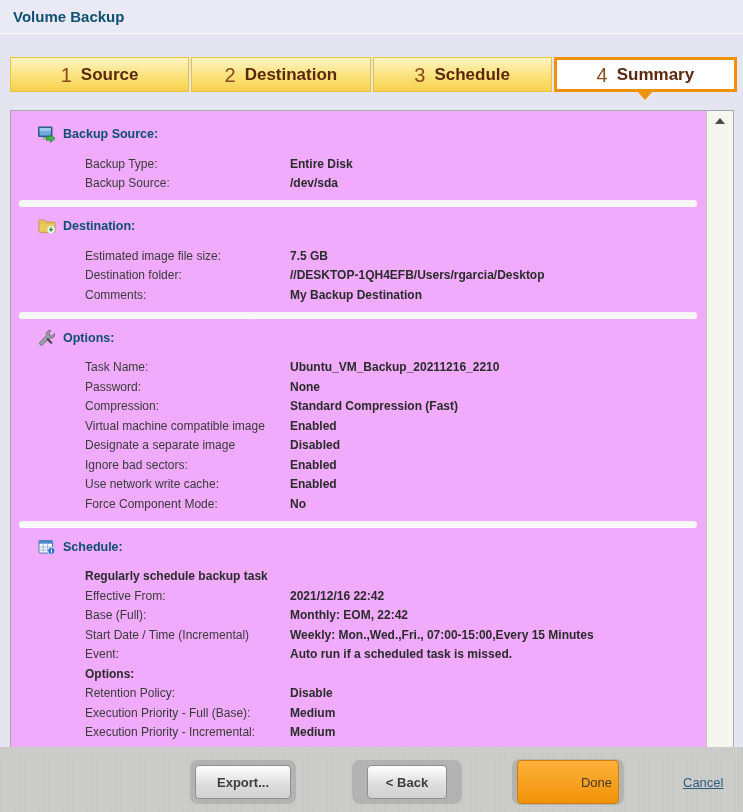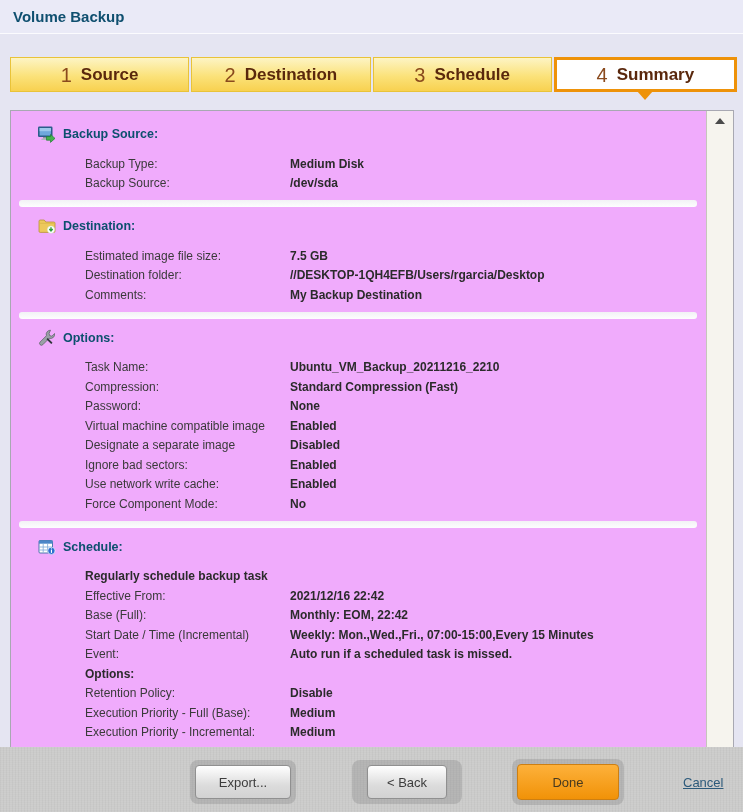--- a/index.html
+++ b/index.html
@@ -51,24 +51,24 @@
   .footer{position:absolute;top:747px;left:0;right:0;height:65px;background-color:#cbcbca;
           background-image:repeating-linear-gradient(0deg,rgba(255,255,255,.05) 0 1px,transparent 1px 2px),
                            repeating-linear-gradient(90deg,rgba(0,0,0,.03) 0 1px,transparent 1px 3px);}
   .btn-halo{position:absolute;top:13px;height:44px;background:rgba(130,130,130,.32);border-radius:8px;
             display:flex;align-items:center;justify-content:center;}
   .halo-export{left:190px;width:106px;}
   .halo-back{left:352px;width:110px;}
   .halo-done{left:512px;width:112px;top:12px;height:46px;}
   .btn{box-sizing:border-box;border-radius:4px;font-family:"Liberation Sans",sans-serif;font-size:13px;cursor:pointer;}
   .btn-gray{width:96px;height:34px;border:1px solid #909090;color:#3d3d3d;
-            background:linear-gradient(to bottom,#ffffff,#dcdcdc 60%,#d2d2d2);}
+            background:linear-gradient(to bottom,#ffffff,#dcdcdc 60%,#d2d2d2);font-weight:bold;}
   .halo-back .btn-gray{width:80px;}
-  .btn-done{width:102px;height:36px;border:1px solid #cd7f12;color:#473a20;
-            background:linear-gradient(to bottom,#fdb13b,#f19208);}
+  .btn-done{width:102px;height:44px;border:1px solid #cd7f12;color:#473a20;
+            background:linear-gradient(to bottom,#fdb13b,#f19208);text-align:right;}
   .cancel{position:absolute;left:683px;top:28px;font-size:13px;color:#2d5a7b;text-decoration:underline;cursor:pointer;}
 </style>
 </head>
 <body>
 
 <div class="app">
 
   <div class="titlebar">
     <span class="title">Volume Backup</span>
   </div>
@@ -105,21 +105,21 @@
             <rect x="6" y="11" width="4.5" height="1.6" fill="#8d9298"></rect>
             <rect x="4.4" y="12.6" width="7.7" height="1.4" rx="0.5" fill="#b0b6bc"></rect>
             <path d="M9.5 10.6 h4 v-2.2 l4.5 4 -4.5 4 v-2.2 h-4 z" fill="#46b14c" stroke="#1f7e33" stroke-width="0.7"></path>
           </svg>
         </span>
         <span class="sec-title">Backup Source:</span>
       </div>
       <div class="sec-gap"></div>
       <div class="row">
         <span class="lbl">Backup Type:</span>
-        <span class="val">Medium Disk</span>
+        <span class="val">Entire Disk</span>
       </div>
       <div class="row">
         <span class="lbl">Backup Source:</span>
         <span class="val">/dev/sda</span>
       </div>
       <div class="divider"></div>
 
       <div class="sec-header">
         <span class="icon">
           <svg width="18" height="16" viewBox="0 0 18 16">
@@ -154,26 +154,26 @@
           </svg>
         </span>
         <span class="sec-title">Options:</span>
       </div>
       <div class="sec-gap"></div>
       <div class="row">
         <span class="lbl">Task Name:</span>
         <span class="val">Ubuntu_VM_Backup_20211216_2210</span>
       </div>
       <div class="row">
+        <span class="lbl">Password:</span>
+        <span class="val">None</span>
+      </div>
+      <div class="row">
         <span class="lbl">Compression:</span>
         <span class="val">Standard Compression (Fast)</span>
-      </div>
-      <div class="row">
-        <span class="lbl">Password:</span>
-        <span class="val">None</span>
       </div>
       <div class="row">
         <span class="lbl">Virtual machine compatible image</span>
         <span class="val">Enabled</span>
       </div>
       <div class="row">
         <span class="lbl">Designate a separate image</span>
         <span class="val">Disabled</span>
       </div>
       <div class="row">

